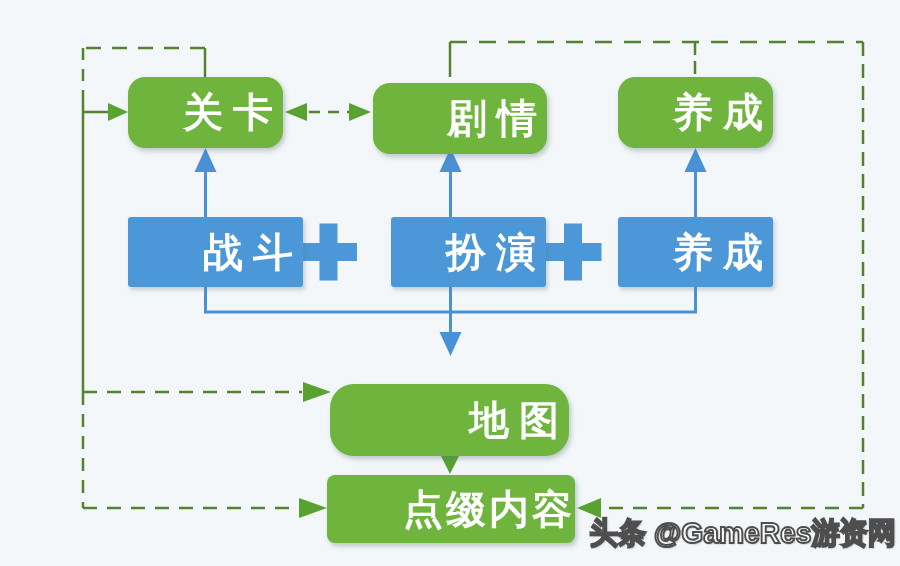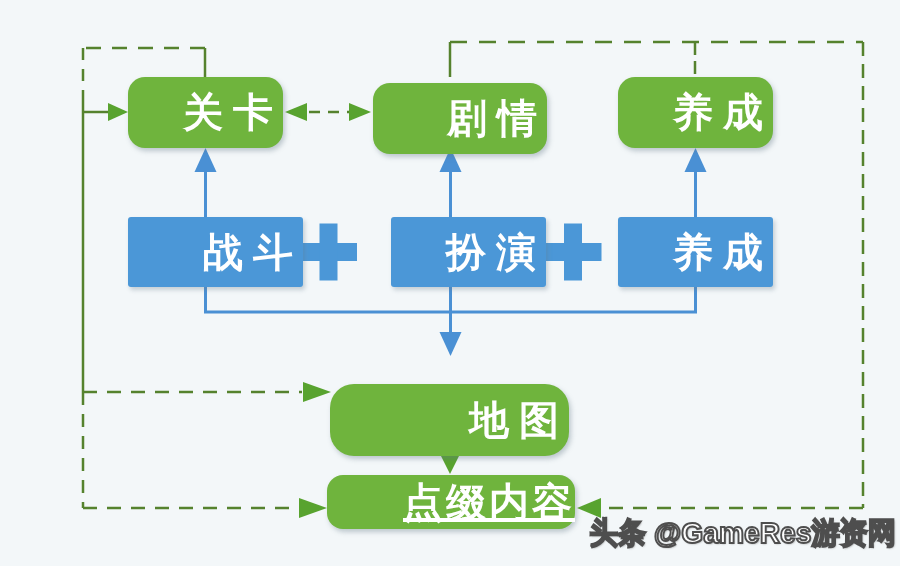--- a/index.html
+++ b/index.html
@@ -46,21 +46,21 @@
   .lbl2{font-size:40px;letter-spacing:10px;text-indent:10px;}
   .lbl4{font-size:40px;letter-spacing:3px;text-indent:3px;}
 
   .n-level {left:128px;top:77px;width:155px;height:71px;}
   .n-story {left:373px;top:83px;width:174px;height:71px;}
   .n-growth{left:618px;top:77px;width:155px;height:71px;}
   .n-combat{left:128px;top:217px;width:175px;height:70px;}
   .n-role  {left:359px;top:217px;width:155px;height:70px;margin-left:32px;}
   .n-grow2 {left:618px;top:217px;width:155px;height:70px;}
   .n-map   {left:330px;top:355px;width:239px;height:72px;border-radius:24px;margin-top:29px;}
-  .n-decor {left:327px;top:475px;width:248px;height:54px;border-radius:16px;text-decoration:underline;}
+  .n-decor {left:327px;top:475px;width:248px;height:68px;border-radius:8px;}
 
   .watermark{
     position:absolute;z-index:3;right:4px;bottom:12px;
     font-size:30px;font-weight:700;white-space:nowrap;
     color:var(--watermark-fill,#ffffff);
     -webkit-text-stroke:2px var(--watermark-outline,#4e4e4e);
     text-shadow:1px 1px 2px rgba(70,70,70,.55);
     transform:scaleX(.94);transform-origin:right center;
   }
 </style>

